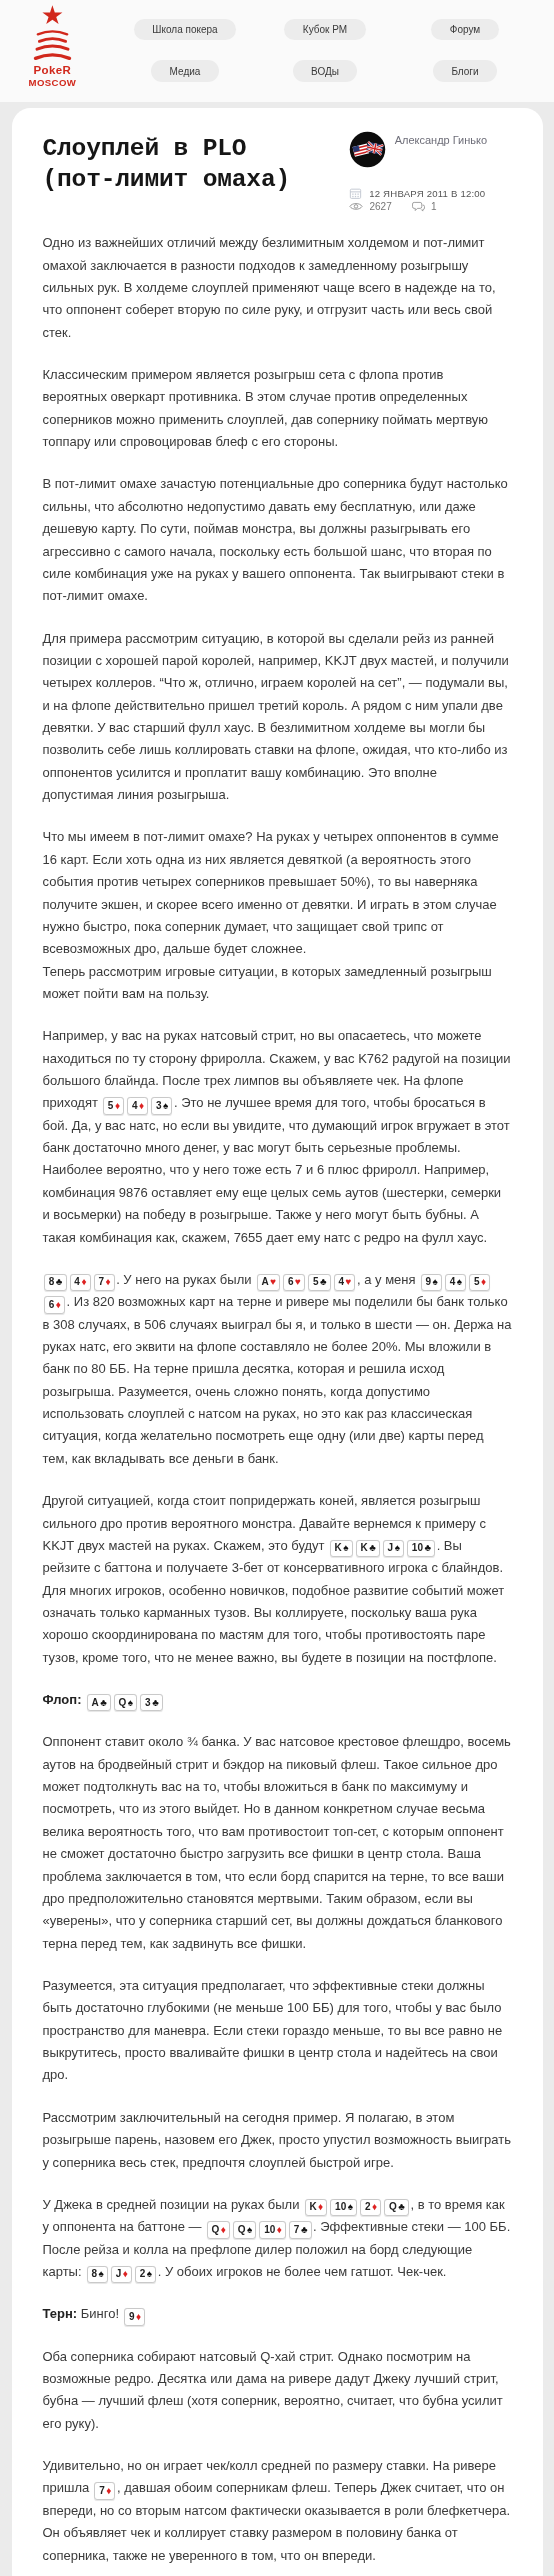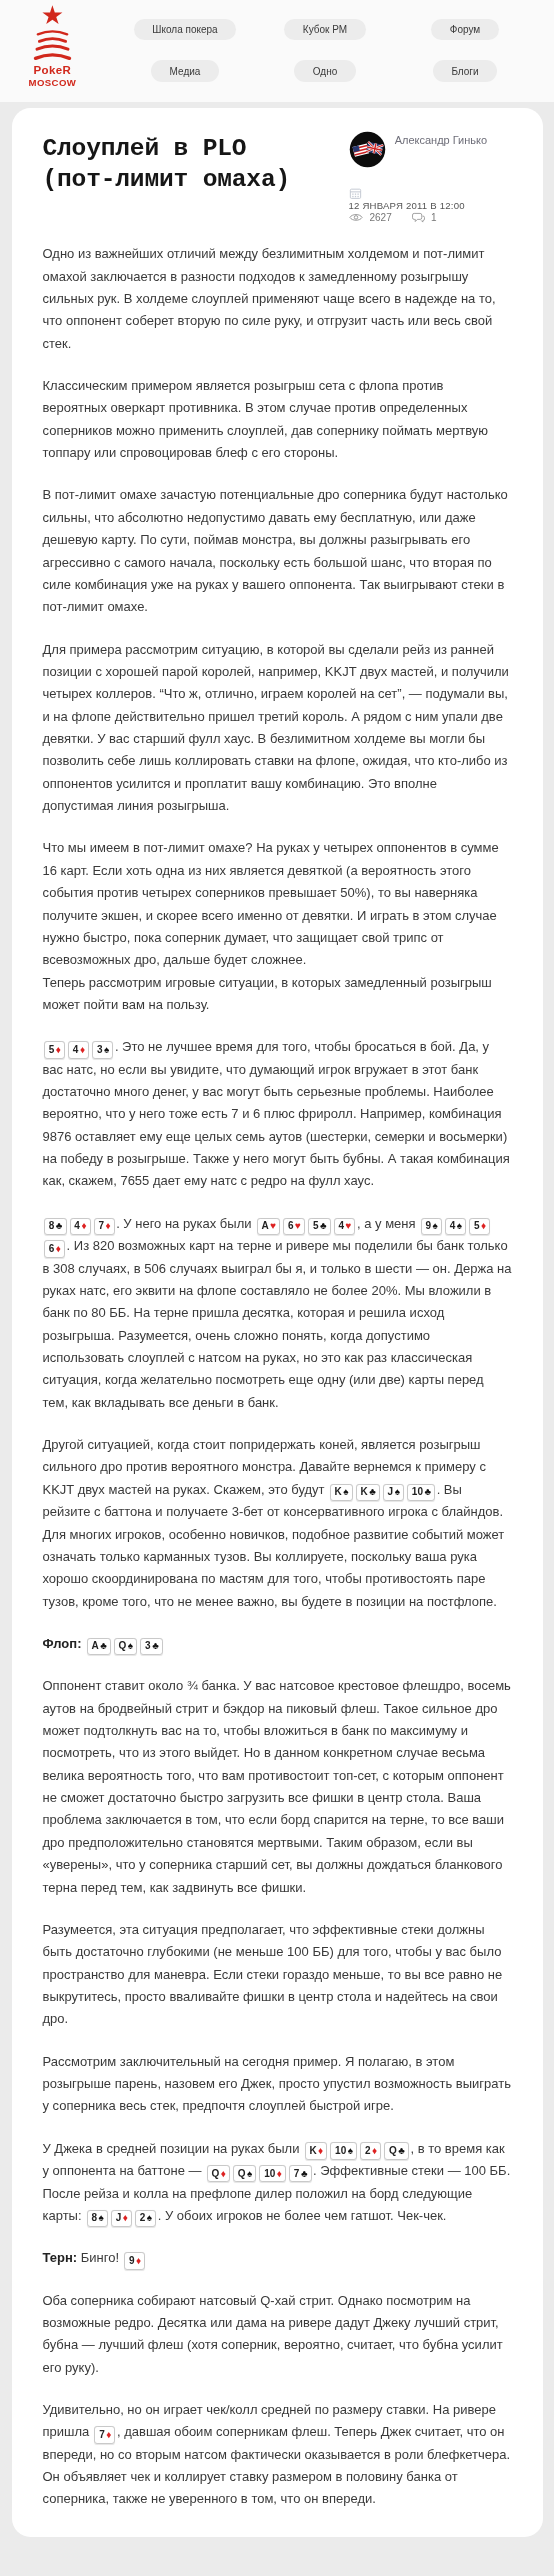--- a/index.html
+++ b/index.html
@@ -14,21 +14,21 @@
   .main-nav{position:absolute;left:115px;top:18.5px;display:grid;grid-template-columns:repeat(3,140px);row-gap:20px;}
   .nav-btn{justify-self:center;background:#ececec;border-radius:12.3px;padding:5.4px 18.5px;font-size:10px;color:#3a3a3a;cursor:pointer;white-space:nowrap;}
   
   .card{background:#fff;margin:6.2px 11.5px 0;border-radius:18.5px;padding:23px 31px 26px;}
   .title-row{display:flex;}
   .page-title{flex:1;font-size:24.6px;line-height:1.25;font-weight:800;color:#161616;letter-spacing:-0.2px;padding-right:15.4px;margin:3.1px 0 0;font-family:Liberation Mono, monospace;}
   .meta{width:163px;flex:none;}
   .author-row{display:flex;align-items:flex-start;}
   .avatar{width:37px;height:37px;flex:none;}
   .author-name{font-size:11px;color:#6d6d78;margin:3.1px 0 0 9.2px;}
-  .date-row{display:flex;margin-top:18.5px;color:#555;flex-direction:column;}
+  .date-row{display:flex;align-items:center;margin-top:18.5px;color:#555;}
   .date-row svg{margin-right:7.7px;}
   .date-text{font-size:9.6px;letter-spacing:0.2px;}
   .stats-row{display:flex;align-items:center;margin-top:1px;color:#777;font-size:10px;}
   .stats-row svg{margin-right:7px;}
   .stat-comments{margin-left:20px;display:flex;align-items:center;}
   
   .article-body{margin-top:10.8px;}
   .para{font-size:13px;line-height:1.72;color:#3a3a3a;margin:20px 0 0;}
   .para .b{font-weight:700;color:#222;}
   .card-chip{display:inline-flex;align-items:center;background:#fff;border:0.8px solid #c9c9c9;border-radius:3.1px;padding:0.8px 3.1px 0.8px 3.8px;margin:0 1.5px;font-size:10px;font-weight:700;line-height:1.4;color:#222;box-shadow:0 0.8px 0.8px rgba(0,0,0,.1);vertical-align:-1.5px;}
@@ -49,21 +49,21 @@
       <path d="M7 38 Q29 29 51 38" stroke="#d1281c" stroke-width="4.4" fill="none" stroke-linecap="round"></path>
     </svg>
     <span class="l1">PokeR</span><br>
     <span class="l2">MOSCOW</span>
   </div>
   <nav class="main-nav">
       <div class="nav-btn">Школа покера</div>
       <div class="nav-btn">Кубок РМ</div>
       <div class="nav-btn">Форум</div>
       <div class="nav-btn">Медиа</div>
-      <div class="nav-btn">Одно</div>
+      <div class="nav-btn">ВОДы</div>
       <div class="nav-btn">Блоги</div>
     </nav>
 </div>
 
 <div class="card">
   <div class="title-row">
     <h1 class="page-title">Слоуплей в PLO (пот-лимит омаха)</h1>
     <div class="meta">
       <div class="author-row">
         <svg class="avatar" viewBox="0 0 48 48">
@@ -118,21 +118,21 @@
       </div>
     </div>
   </div>
 
   <div class="article-body">
       <p class="para"><span>Одно из важнейших отличий между безлимитным холдемом и пот-лимит омахой заключается в разности подходов к замедленному розыгрышу сильных рук. В холдеме слоуплей применяют чаще всего в надежде на то, что оппонент соберет вторую по силе руку, и отгрузит часть или весь свой стек.</span></p>
       <p class="para"><span>Классическим примером является розыгрыш сета с флопа против вероятных оверкарт противника. В этом случае против определенных соперников можно применить слоуплей, дав сопернику поймать мертвую топпару или спровоцировав блеф с его стороны.</span></p>
       <p class="para"><span>В пот-лимит омахе зачастую потенциальные дро соперника будут настолько сильны, что абсолютно недопустимо давать ему бесплатную, или даже дешевую карту. По сути, поймав монстра, вы должны разыгрывать его агрессивно с самого начала, поскольку есть большой шанс, что вторая по силе комбинация уже на руках у вашего оппонента. Так выигрывают стеки в пот-лимит омахе.</span></p>
       <p class="para"><span>Для примера рассмотрим ситуацию, в которой вы сделали рейз из ранней позиции с хорошей парой королей, например, KKJT двух мастей, и получили четырех коллеров. “Что ж, отлично, играем королей на сет”, — подумали вы, и на флопе действительно пришел третий король. А рядом с ним упали две девятки. У вас старший фулл хаус. В безлимитном холдеме вы могли бы позволить себе лишь коллировать ставки на флопе, ожидая, что кто-либо из оппонентов усилится и проплатит вашу комбинацию. Это вполне допустимая линия розыгрыша.</span></p>
       <p class="para"><span>Что мы имеем в пот-лимит омахе? На руках у четырех оппонентов в сумме 16 карт. Если хоть одна из них является девяткой (а вероятность этого события против четырех соперников превышает 50%), то вы наверняка получите экшен, и скорее всего именно от девятки. И играть в этом случае нужно быстро, пока соперник думает, что защищает свой трипс от всевозможных дро, дальше будет сложнее.</span><br><span>Теперь рассмотрим игровые ситуации, в которых замедленный розыгрыш может пойти вам на пользу.</span></p>
-      <p class="para"><span class="card-chip">
+      <p class="para"><span>Например, у вас на руках натсовый стрит, но вы опасаетесь, что можете находиться по ту сторону фриролла. Скажем, у вас K762 радугой на позиции большого блайнда. После трех лимпов вы объявляете чек. На флопе приходят </span><span class="card-chip">
           <span>5</span>
           <span class="suit red">♦</span>
         </span><span class="card-chip">
           <span>4</span>
           <span class="suit red">♦</span>
         </span><span class="card-chip">
           <span>3</span>
           <span class="suit black">♠</span>
         </span><span>. Это не лучшее время для того, чтобы бросаться в бой. Да, у вас натс, но если вы увидите, что думающий игрок вгружает в этот банк достаточно много денег, у вас могут быть серьезные проблемы. Наиболее вероятно, что у него тоже есть 7 и 6 плюс фриролл. Например, комбинация 9876 оставляет ему еще целых семь аутов (шестерки, семерки и восьмерки) на победу в розыгрыше. Также у него могут быть бубны. А такая комбинация как, скажем, 7655 дает ему натс с редро на фулл хаус.</span></p>
       <p class="para"><span class="card-chip">

